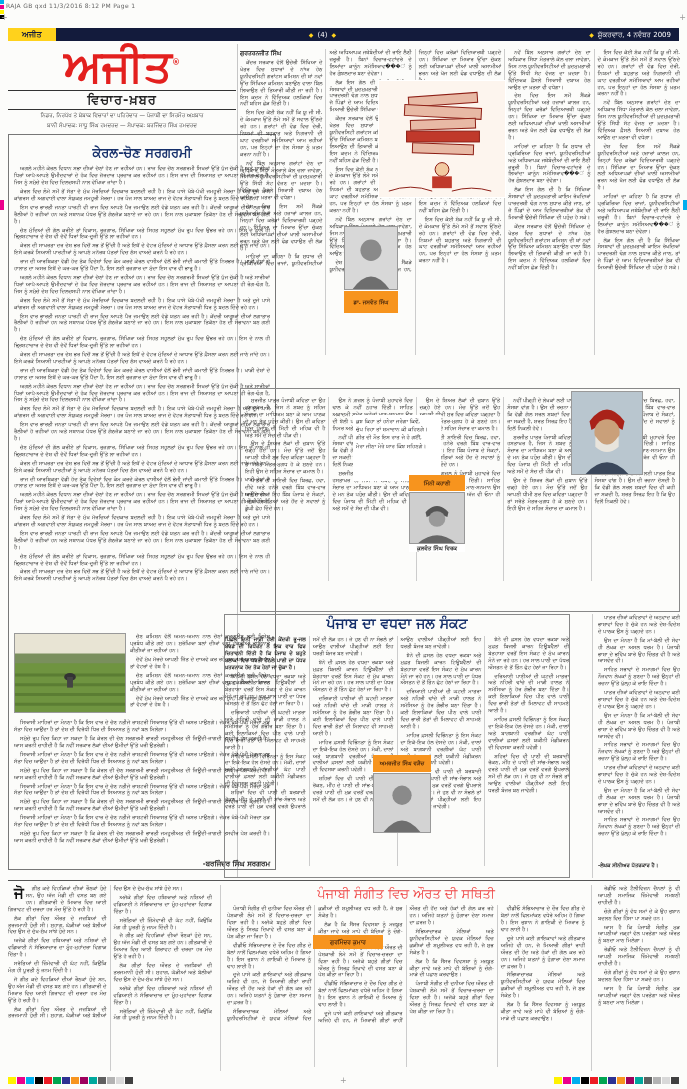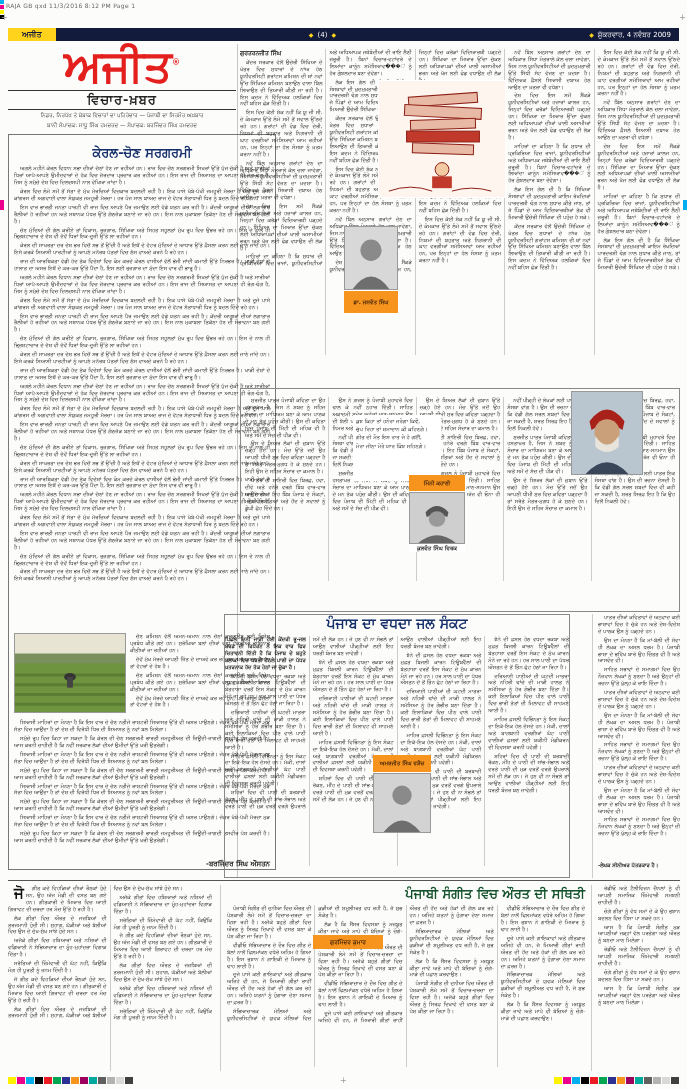--- a/index.html
+++ b/index.html
@@ -76,21 +76,21 @@
 
   .rail{position:absolute;left:592px;top:614px;width:88px;height:264px;font-size:5.2px;line-height:1.33;text-align:justify;border-left:1px solid #ccc;padding-left:5px}
   .rail .rparas{height:246px;overflow:hidden}
   .endnote{font-weight:bold;text-indent:0;margin-top:2px}
 
   .music{position:absolute;left:8px;top:880px;width:672px;height:192px;border-top:1.5px solid #555;padding-top:3px}
   .mz{position:absolute;top:4px;height:186px;overflow:hidden;font-size:5.2px;line-height:1.33;text-align:justify}
   .mz-left{left:0;width:204px;column-count:2;column-gap:7px;column-rule:1px solid #ccc}
   .mz-left p:first-child::first-letter{float:left;font-size:15px;font-weight:bold;line-height:1;padding:1px 2px 0 0}
   .mz-mid{left:212px;width:372px;border-left:1px solid #ccc;border-right:1px solid #ccc;padding:0 6px}
-  .mz-mid h2{font-size:13px;color:#14532d;text-align:right;font-weight:bold;margin-bottom:3px}
+  .mz-mid h2{font-size:13px;color:#ef4444;text-align:center;font-weight:normal;margin-bottom:3px}
   .mz-mid .cols{height:162px;column-count:4;column-gap:7px;column-rule:1px solid #ccc}
   .mz-plate{position:absolute;left:92px;top:50px;width:70px;height:14px;font-size:5.8px}
   .mz-right{left:590px;width:82px}
 </style>
 </head>
 <body>
 
 <div class="page">
 
   <div class="slug">RAJA GB qxd  11/3/2016  8:12 PM  Page 1</div>
@@ -175,21 +175,21 @@
     <div class="ed3">
         <p>ਸਿਆਸੀ ਮਾਹਿਰਾਂ ਦਾ ਮੰਨਣਾ ਹੈ ਕਿ ਇਸ ਵਾਰ ਦੇ ਚੋਣ ਨਤੀਜੇ ਰਾਸ਼ਟਰੀ ਸਿਆਸਤ ਉੱਤੇ ਵੀ ਅਸਰ ਪਾਉਣਗੇ। ਜੇਕਰ ਖੱਬੇ-ਪੱਖੀ ਮੋਰਚਾ ਮੁੜ ਸੱਤਾ ਵਿਚ ਆਉਂਦਾ ਹੈ ਤਾਂ ਦੇਸ਼ ਦੀ ਵਿਰੋਧੀ ਧਿਰ ਦੀ ਸਿਆਸਤ ਨੂੰ ਨਵਾਂ ਬਲ ਮਿਲੇਗਾ।</p>
         <p>ਸਮੁੱਚੇ ਰੂਪ ਵਿਚ ਕਿਹਾ ਜਾ ਸਕਦਾ ਹੈ ਕਿ ਕੇਰਲ ਦੀ ਚੋਣ ਸਰਗਰਮੀ ਭਾਰਤੀ ਜਮਹੂਰੀਅਤ ਦੀ ਜਿਊਂਦੀ-ਜਾਗਦੀ ਤਸਵੀਰ ਪੇਸ਼ ਕਰਦੀ ਹੈ। ਆਸ ਕਰਨੀ ਚਾਹੀਦੀ ਹੈ ਕਿ ਨਵੀਂ ਸਰਕਾਰ ਲੋਕਾਂ ਦੀਆਂ ਉਮੀਦਾਂ ਉੱਤੇ ਖਰੀ ਉਤਰੇਗੀ।</p>
         <p>ਸਿਆਸੀ ਮਾਹਿਰਾਂ ਦਾ ਮੰਨਣਾ ਹੈ ਕਿ ਇਸ ਵਾਰ ਦੇ ਚੋਣ ਨਤੀਜੇ ਰਾਸ਼ਟਰੀ ਸਿਆਸਤ ਉੱਤੇ ਵੀ ਅਸਰ ਪਾਉਣਗੇ। ਜੇਕਰ ਖੱਬੇ-ਪੱਖੀ ਮੋਰਚਾ ਮੁੜ ਸੱਤਾ ਵਿਚ ਆਉਂਦਾ ਹੈ ਤਾਂ ਦੇਸ਼ ਦੀ ਵਿਰੋਧੀ ਧਿਰ ਦੀ ਸਿਆਸਤ ਨੂੰ ਨਵਾਂ ਬਲ ਮਿਲੇਗਾ।</p>
         <p>ਸਮੁੱਚੇ ਰੂਪ ਵਿਚ ਕਿਹਾ ਜਾ ਸਕਦਾ ਹੈ ਕਿ ਕੇਰਲ ਦੀ ਚੋਣ ਸਰਗਰਮੀ ਭਾਰਤੀ ਜਮਹੂਰੀਅਤ ਦੀ ਜਿਊਂਦੀ-ਜਾਗਦੀ ਤਸਵੀਰ ਪੇਸ਼ ਕਰਦੀ ਹੈ। ਆਸ ਕਰਨੀ ਚਾਹੀਦੀ ਹੈ ਕਿ ਨਵੀਂ ਸਰਕਾਰ ਲੋਕਾਂ ਦੀਆਂ ਉਮੀਦਾਂ ਉੱਤੇ ਖਰੀ ਉਤਰੇਗੀ।</p>
         <p>ਸਿਆਸੀ ਮਾਹਿਰਾਂ ਦਾ ਮੰਨਣਾ ਹੈ ਕਿ ਇਸ ਵਾਰ ਦੇ ਚੋਣ ਨਤੀਜੇ ਰਾਸ਼ਟਰੀ ਸਿਆਸਤ ਉੱਤੇ ਵੀ ਅਸਰ ਪਾਉਣਗੇ। ਜੇਕਰ ਖੱਬੇ-ਪੱਖੀ ਮੋਰਚਾ ਮੁੜ ਸੱਤਾ ਵਿਚ ਆਉਂਦਾ ਹੈ ਤਾਂ ਦੇਸ਼ ਦੀ ਵਿਰੋਧੀ ਧਿਰ ਦੀ ਸਿਆਸਤ ਨੂੰ ਨਵਾਂ ਬਲ ਮਿਲੇਗਾ।</p>
         <p>ਸਮੁੱਚੇ ਰੂਪ ਵਿਚ ਕਿਹਾ ਜਾ ਸਕਦਾ ਹੈ ਕਿ ਕੇਰਲ ਦੀ ਚੋਣ ਸਰਗਰਮੀ ਭਾਰਤੀ ਜਮਹੂਰੀਅਤ ਦੀ ਜਿਊਂਦੀ-ਜਾਗਦੀ ਤਸਵੀਰ ਪੇਸ਼ ਕਰਦੀ ਹੈ। ਆਸ ਕਰਨੀ ਚਾਹੀਦੀ ਹੈ ਕਿ ਨਵੀਂ ਸਰਕਾਰ ਲੋਕਾਂ ਦੀਆਂ ਉਮੀਦਾਂ ਉੱਤੇ ਖਰੀ ਉਤਰੇਗੀ।</p>
         <p>ਸਿਆਸੀ ਮਾਹਿਰਾਂ ਦਾ ਮੰਨਣਾ ਹੈ ਕਿ ਇਸ ਵਾਰ ਦੇ ਚੋਣ ਨਤੀਜੇ ਰਾਸ਼ਟਰੀ ਸਿਆਸਤ ਉੱਤੇ ਵੀ ਅਸਰ ਪਾਉਣਗੇ। ਜੇਕਰ ਖੱਬੇ-ਪੱਖੀ ਮੋਰਚਾ ਮੁੜ ਸੱਤਾ ਵਿਚ ਆਉਂਦਾ ਹੈ ਤਾਂ ਦੇਸ਼ ਦੀ ਵਿਰੋਧੀ ਧਿਰ ਦੀ ਸਿਆਸਤ ਨੂੰ ਨਵਾਂ ਬਲ ਮਿਲੇਗਾ।</p>
         <p>ਸਮੁੱਚੇ ਰੂਪ ਵਿਚ ਕਿਹਾ ਜਾ ਸਕਦਾ ਹੈ ਕਿ ਕੇਰਲ ਦੀ ਚੋਣ ਸਰਗਰਮੀ ਭਾਰਤੀ ਜਮਹੂਰੀਅਤ ਦੀ ਜਿਊਂਦੀ-ਜਾਗਦੀ ਤਸਵੀਰ ਪੇਸ਼ ਕਰਦੀ ਹੈ। ਆਸ ਕਰਨੀ ਚਾਹੀਦੀ ਹੈ ਕਿ ਨਵੀਂ ਸਰਕਾਰ ਲੋਕਾਂ ਦੀਆਂ ਉਮੀਦਾਂ ਉੱਤੇ ਖਰੀ ਉਤਰੇਗੀ।</p>
       </div>
-    <div class="edsig">-ਬਰਜਿੰਦਰ ਸਿੰਘ ਔਸਤਨ</div>
+    <div class="edsig">-ਬਰਜਿੰਦਰ ਸਿੰਘ ਸਰਗਰਮ</div>
   </div>
 
   <div class="lead">
     <div class="cols">
       <p class="byline">ਗੁਰਤਰਨਜੀਤ ਸਿੰਘ</p>
       <div>
           <p>ਕੇਂਦਰ ਸਰਕਾਰ ਵੱਲੋਂ ਉਚੇਰੀ ਸਿੱਖਿਆ ਦੇ ਖੇਤਰ ਵਿਚ ਸੁਧਾਰਾਂ ਦੇ ਨਾਂਅ ਹੇਠ ਯੂਨੀਵਰਸਿਟੀ ਗਰਾਂਟਸ ਕਮਿਸ਼ਨ ਦੀ ਥਾਂ ਨਵਾਂ ਉੱਚ ਸਿੱਖਿਆ ਕਮਿਸ਼ਨ ਬਣਾਉਣ ਵਾਲਾ ਬਿੱਲ ਲਿਆਉਣ ਦੀ ਤਿਆਰੀ ਕੀਤੀ ਜਾ ਰਹੀ ਹੈ। ਇਸ ਕਦਮ ਨੇ ਵਿੱਦਿਅਕ ਹਲਕਿਆਂ ਵਿਚ ਨਵੀਂ ਬਹਿਸ ਛੇੜ ਦਿੱਤੀ ਹੈ।</p>
           <p>ਇਸ ਵਿਚ ਕੋਈ ਸ਼ੱਕ ਨਹੀਂ ਕਿ ਯੂ ਜੀ ਸੀ. ਦੇ ਕੰਮਕਾਜ ਉੱਤੇ ਲੰਮੇ ਸਮੇਂ ਤੋਂ ਸਵਾਲ ਉੱਠਦੇ ਰਹੇ ਹਨ। ਗਰਾਂਟਾਂ ਦੀ ਵੰਡ ਵਿਚ ਦੇਰੀ, ਨਿਯਮਾਂ ਦੀ ਬਹੁਤਾਤ ਅਤੇ ਨਿਗਰਾਨੀ ਦੀ ਘਾਟ ਵਰਗੀਆਂ ਸਮੱਸਿਆਵਾਂ ਆਮ ਰਹੀਆਂ ਹਨ, ਪਰ ਇਨ੍ਹਾਂ ਦਾ ਹੱਲ ਸੰਸਥਾ ਨੂੰ ਖ਼ਤਮ ਕਰਨਾ ਨਹੀਂ ਹੈ।</p>
           <p>ਨਵੇਂ ਬਿੱਲ ਅਨੁਸਾਰ ਗਰਾਂਟਾਂ ਦੇਣ ਦਾ ਅਧਿਕਾਰ ਸਿੱਧਾ ਮੰਤਰਾਲੇ ਕੋਲ ਚਲਾ ਜਾਵੇਗਾ, ਜਿਸ ਨਾਲ ਯੂਨੀਵਰਸਿਟੀਆਂ ਦੀ ਖ਼ੁਦਮੁਖ਼ਤਾਰੀ ਉੱਤੇ ਸਿੱਧੀ ਸੱਟ ਵੱਜਣ ਦਾ ਖ਼ਦਸ਼ਾ ਹੈ। ਵਿੱਦਿਅਕ ਫ਼ੈਸਲੇ ਸਿਆਸੀ ਦਬਾਅ ਹੇਠ ਆਉਣ ਦਾ ਖ਼ਤਰਾ ਵੀ ਵਧੇਗਾ।</p>
           <p>ਦੇਸ਼ ਵਿਚ ਇਸ ਸਮੇਂ ਸੈਂਕੜੇ ਯੂਨੀਵਰਸਿਟੀਆਂ ਅਤੇ ਹਜ਼ਾਰਾਂ ਕਾਲਜ ਹਨ, ਜਿਨ੍ਹਾਂ ਵਿਚ ਕਰੋੜਾਂ ਵਿਦਿਆਰਥੀ ਪੜ੍ਹਦੇ ਹਨ। ਸਿੱਖਿਆ ਦਾ ਮਿਆਰ ਉੱਚਾ ਚੁੱਕਣ ਲਈ ਅਧਿਆਪਕਾਂ ਦੀਆਂ ਖਾਲੀ ਅਸਾਮੀਆਂ ਭਰਨ ਅਤੇ ਖੋਜ ਲਈ ਫੰਡ ਵਧਾਉਣ ਦੀ ਲੋੜ ਹੈ।</p>

